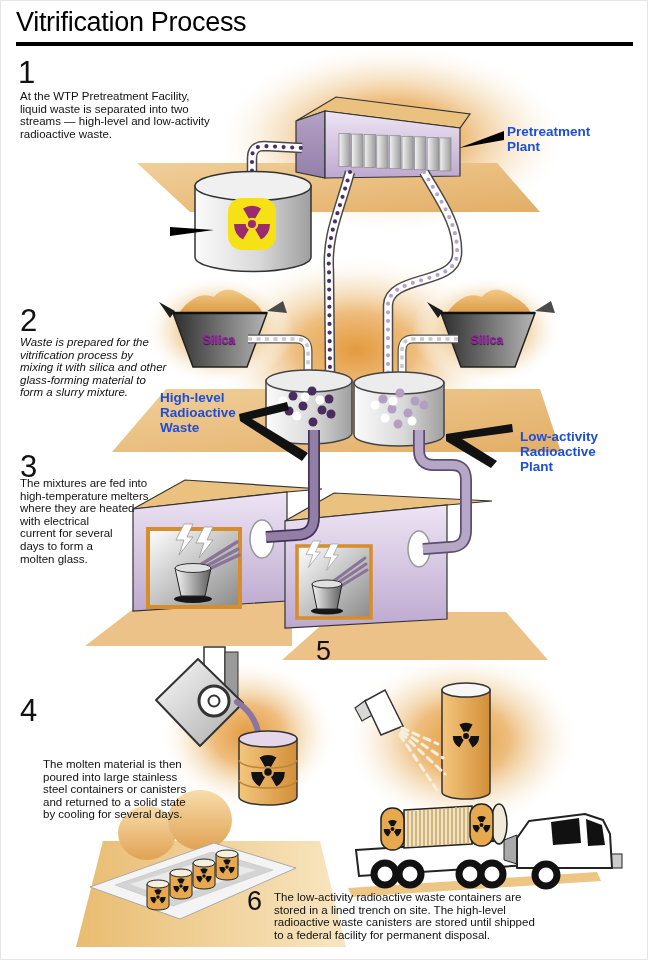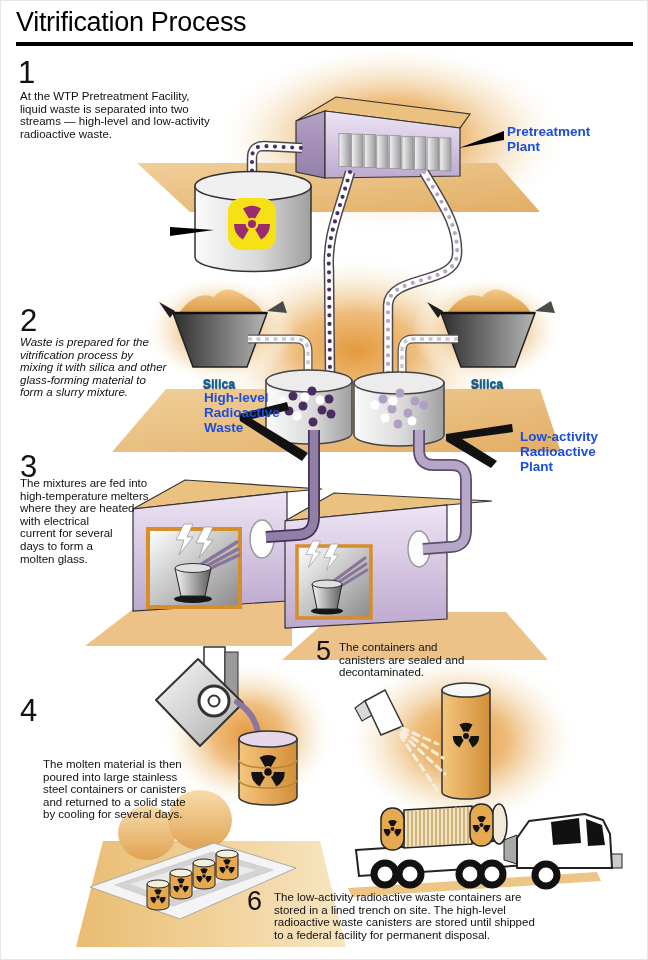--- a/index.html
+++ b/index.html
@@ -6,22 +6,22 @@
   #page{position:relative;width:648px;height:960px;background:#fff;overflow:hidden;
         box-shadow:inset 0 0 0 1px #e6e6e6;font-family:"Liberation Sans",sans-serif;}
   #art{position:absolute;left:0;top:0;}
   .title{position:absolute;left:16px;top:8px;font-weight:400;font-size:27px;line-height:1.1;
          letter-spacing:-0.3px;color:#000;}
   .rule{position:absolute;left:16px;top:42px;width:617px;height:4px;background:#000;}
   .num{position:absolute;font-size:31px;font-weight:400;color:#111;line-height:1;}
   .num-sm{font-size:27px;}
   .t{position:absolute;white-space:pre-line;font-size:11.5px;line-height:12.6px;color:#111;}
   .lbl{position:absolute;white-space:pre-line;font-weight:bold;font-size:13.5px;line-height:15px;color:#1d4ed8;}
-  .silica{position:absolute;font-weight:bold;font-size:12.5px;color:#0369a1;
-          text-shadow:0 1px 1px #222;transform:translateX(-50%);margin-top:44px;}
+  .silica{position:absolute;font-weight:bold;font-size:12.5px;color:#a21caf;
+          text-shadow:0 1px 1px #222;transform:translateX(-50%);}
 </style>
 </head>
 <body>
 
 <div id="page">
 
 <svg id="art" width="648" height="960" viewBox="0 0 648 960">
 <defs>
   <radialGradient id="g_glow" cx="50%" cy="50%" r="50%">
     <stop offset="0%" stop-color="#e49a3e"></stop>
@@ -383,41 +383,38 @@
 <div class="num" style="left:20px;top:305px;">2</div>
 <div class="t" style="left:20px;top:336px;font-style:italic;">Waste is prepared for the
 vitrification process by
 mixing it with silica and other
 glass-forming material to
 form a slurry mixture.</div>
 
 <div class="silica" style="left:219px;top:333px;">Silica</div>
 <div class="silica" style="left:487px;top:333px;">Silica</div>
 
-<div class="lbl" style="left:160px;top:390px;margin-left:44px;">High-level
+<div class="lbl" style="left:160px;top:390px;">High-level
 Radioactive
 Waste</div>
 <div class="lbl" style="left:520px;top:429px;">Low-activity
 Radioactive
 Plant</div>
 
 <div class="num" style="left:20px;top:451px;">3</div>
 <div class="t" style="left:20px;top:477px;">The mixtures are fed into
 high-temperature melters
 where they are heated
 with electrical
 current for several
 days to form a
 molten glass.</div>
 
 
 <div class="num num-sm" style="left:316px;top:638px;">5</div>
-<div class="t" style="left:339px;top:641px;">The containers and
-canisters are sealed and
-decontaminated.</div>
 
 <div class="num" style="left:20px;top:695px;">4</div>
 <div class="t" style="left:20px;top:758px;margin-left:23px;">The molten material is then
 poured into large stainless
 steel containers or canisters
 and returned to a solid state
 by cooling for several days.</div>
 
 <div class="num num-sm" style="left:247px;top:888px;">6</div>
 <div class="t" style="left:274px;top:891px;">The low-activity radioactive waste containers are

